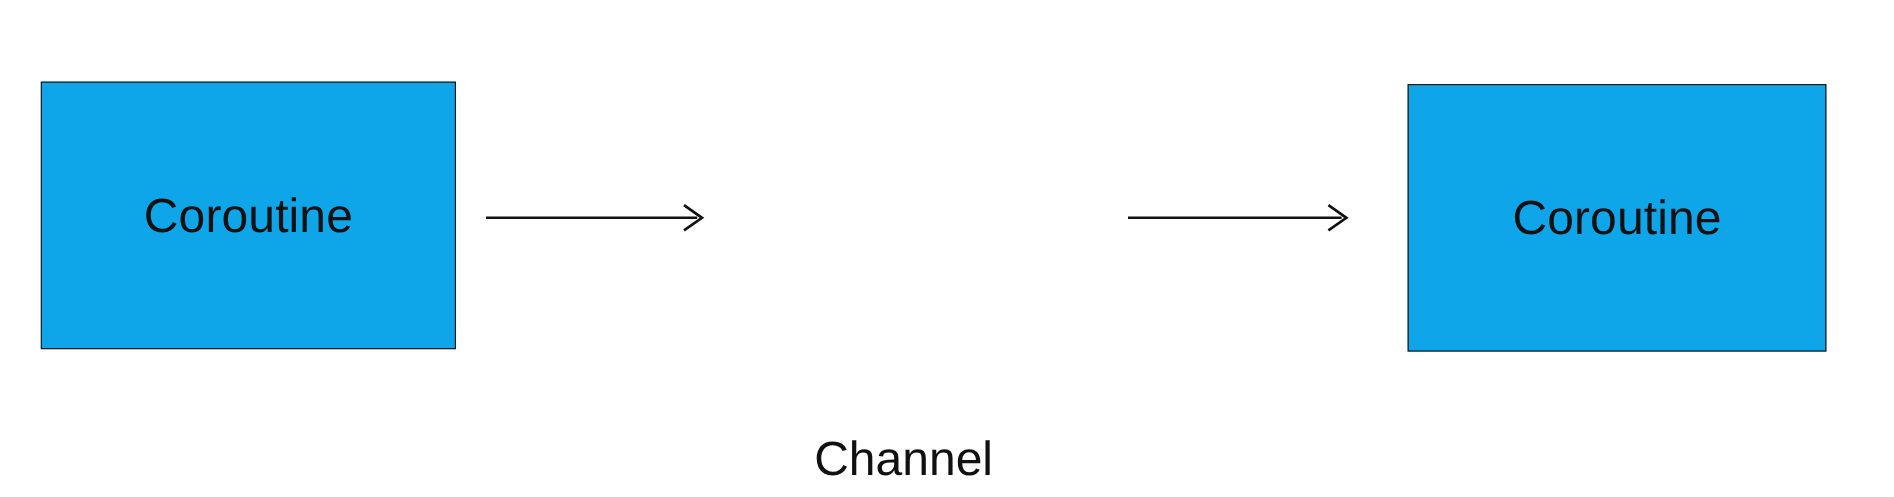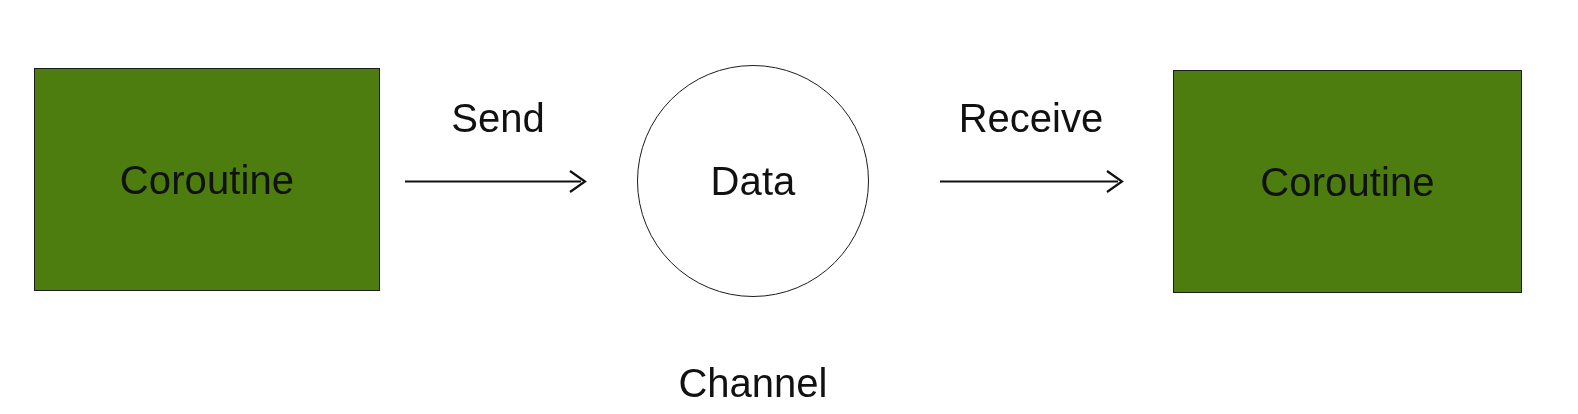--- a/index.html
+++ b/index.html
@@ -15,21 +15,21 @@
     position: relative;
     width: 1578px;
     height: 414px;
     background: #ffffff;
     overflow: hidden;
   }
   .node-box {
     position: absolute;
     box-sizing: border-box;
     border: 1.6px solid #1c1c1c;
-    background: #4d7c0f;
+    background: #0ea5e9;
     display: flex;
     align-items: center;
     justify-content: center;
   }
   .node-circle {
     position: absolute;
     box-sizing: border-box;
     border: 1.6px solid #1c1c1c;
     border-radius: 50%;
     background: #ffffff;
@@ -99,34 +99,29 @@
 </style>
 </head>
 <body>
 
 <div id="canvas">
 
   <div class="node-box" id="box-left">
     <span class="node-label">Coroutine</span>
   </div>
 
-  <div class="edge-label" id="label-send">Send</div>
 
   <svg class="arrow-svg" id="arrow-send" viewBox="0 0 182 32">
     <line class="arrow-line" x1="0" y1="15.5" x2="176" y2="15.5"></line>
     <polyline class="arrow-head" points="165,5 180,15.5 165,26"></polyline>
   </svg>
 
-  <div class="node-circle" id="circle-channel">
-    <span class="node-label">Data</span>
-  </div>
 
   <div class="caption-label" id="label-channel">Channel</div>
 
-  <div class="edge-label" id="label-receive">Receive</div>
 
   <svg class="arrow-svg" id="arrow-receive" viewBox="0 0 184 32">
     <line class="arrow-line" x1="0" y1="15.5" x2="178" y2="15.5"></line>
     <polyline class="arrow-head" points="167,5 182,15.5 167,26"></polyline>
   </svg>
 
   <div class="node-box" id="box-right">
     <span class="node-label">Coroutine</span>
   </div>
 

